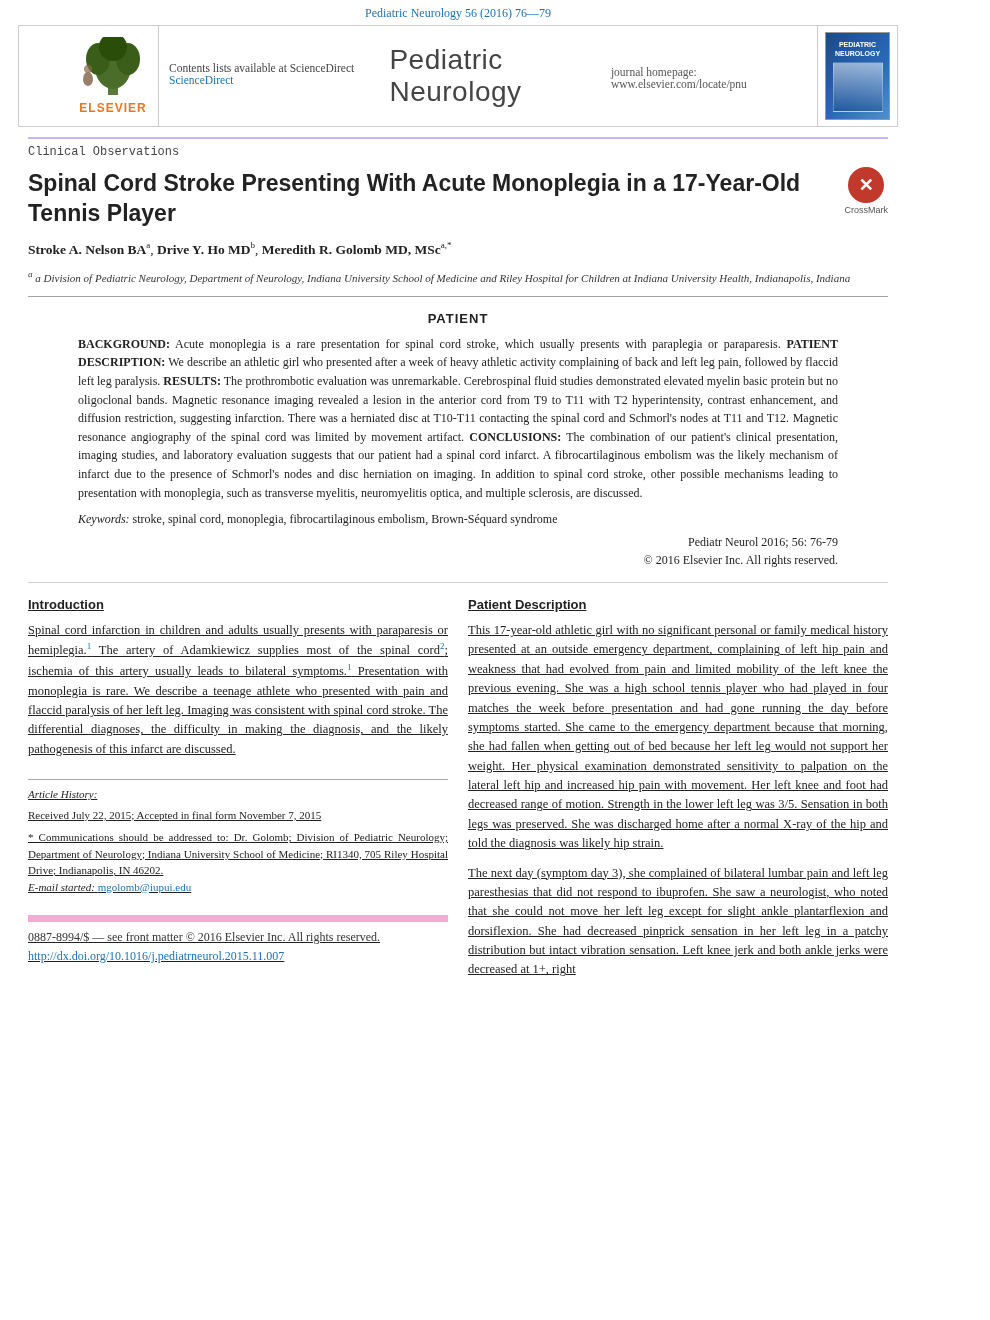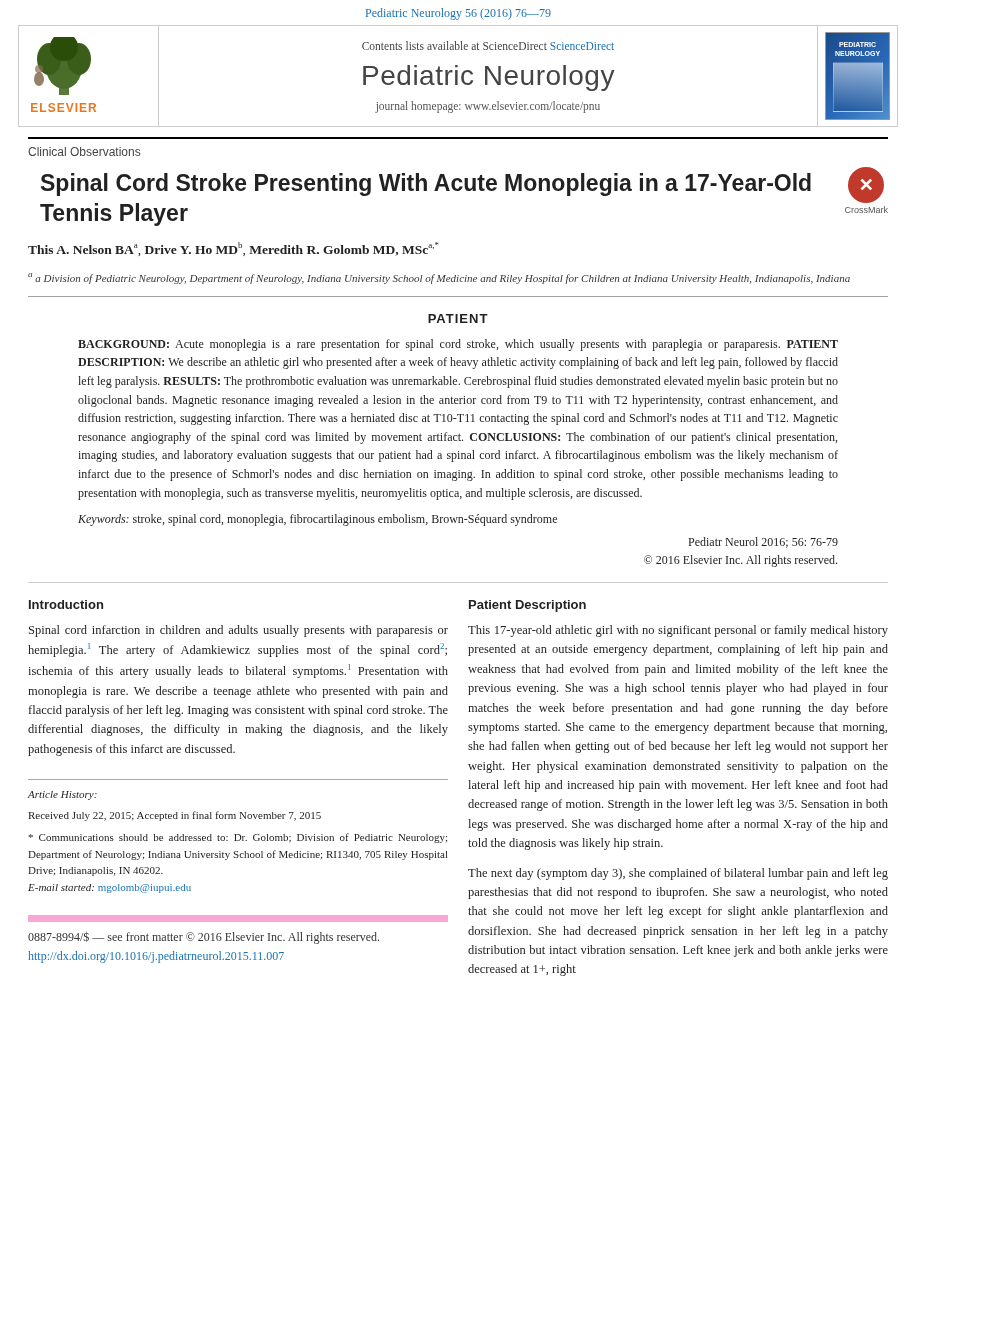--- a/index.html
+++ b/index.html
@@ -31,21 +31,21 @@
       display: flex;
       align-items: stretch;
       border: 1px solid #ccc;
       margin: 0 18px;
     }
     .header-left {
       width: 140px;
       min-height: 100px;
       display: flex;
       flex-direction: column;
-      align-items: flex-start;
+      align-items: flex-end;
       justify-content: center;
       border-right: 1px solid #ccc;
       padding: 10px;
     }
     .elsevier-logo {
       display: flex;
       flex-direction: column;
       align-items: center;
     }
     .elsevier-tree {
@@ -56,21 +56,21 @@
       font-size: 12px;
       font-weight: bold;
       color: #e87720;
       letter-spacing: 1px;
       margin-top: 4px;
       font-family: Arial, sans-serif;
     }
     .header-center {
       flex: 1;
       display: flex;
-      flex-direction: column;
+      flex-direction: row;
       align-items: center;
       justify-content: center;
       padding: 8px 10px;
     }
     .sciencedirect-line {
       font-size: 11.5px;
       color: #444;
       margin-bottom: 4px;
     }
     .sciencedirect-line span.link {
@@ -113,41 +113,40 @@
     }
     
     .main-content {
       margin: 0 18px;
       padding: 0 10px;
     }
     
     .section-label {
       font-size: 12px;
       color: #444;
-      border-top: 2px solid #000000;
+      border-top: 2px solid #c4b5fd;
       padding-top: 6px;
       margin-top: 10px;
       margin-bottom: 4px;
-      font-family: Liberation Sans, sans-serif;
+      font-family: Liberation Mono, monospace;
     }
     
     .article-title {
       font-size: 23px;
       font-weight: bold;
       font-family: Arial, sans-serif;
       color: #222;
       line-height: 1.3;
       margin: 6px 0 10px 0;
     }
     
     .title-row {
       display: flex;
       align-items: flex-start;
       justify-content: flex-start;
-      margin-left: 12px;
     }
     .crossmark {
       display: flex;
       flex-direction: column;
       align-items: center;
       margin-left: 10px;
       margin-top: 4px;
       flex-shrink: 0;
     }
     .crossmark-icon {
@@ -231,20 +230,21 @@
     .section-divider {
       border: none;
       border-top: 1px solid #ccc;
       margin: 12px 0;
     }
     
     .two-col {
       display: flex;
       gap: 20px;
       margin-top: 12px;
+      text-decoration: underline;
     }
     .col-left, .col-right {
       flex: 1;
       font-size: 12.5px;
       line-height: 1.55;
       text-align: justify;
     }
     .col-section-title {
       font-weight: bold;
       font-size: 13px;
@@ -342,21 +342,21 @@
 
     <div class="title-row">
       <div class="article-title">Spinal Cord Stroke Presenting With Acute Monoplegia in a 17-Year-Old Tennis Player</div>
       <div class="crossmark">
         <div class="crossmark-icon">✕</div>
         <div class="crossmark-label">CrossMark</div>
       </div>
     </div>
 
     <div class="authors-line">
-      <span class="author-bold">This A. Nelson BA</span><sup>a</sup>,
+      <span class="author-bold">Stroke A. Nelson BA</span><sup>a</sup>,
       <span class="author-bold">Drive Y. Ho MD</span><sup>b</sup>,
       <span class="author-bold">Meredith R. Golomb MD, MSc</span><sup>a,*</sup>
     </div>
 
     <div class="affiliations">
       <div class="affil-line">
         <sup>a</sup> <span>a Division of Pediatric Neurology, Department of Neurology, Indiana University School of Medicine and Riley Hospital for Children at Indiana University Health, Indianapolis, Indiana</span>
       </div>
     </div>
 

